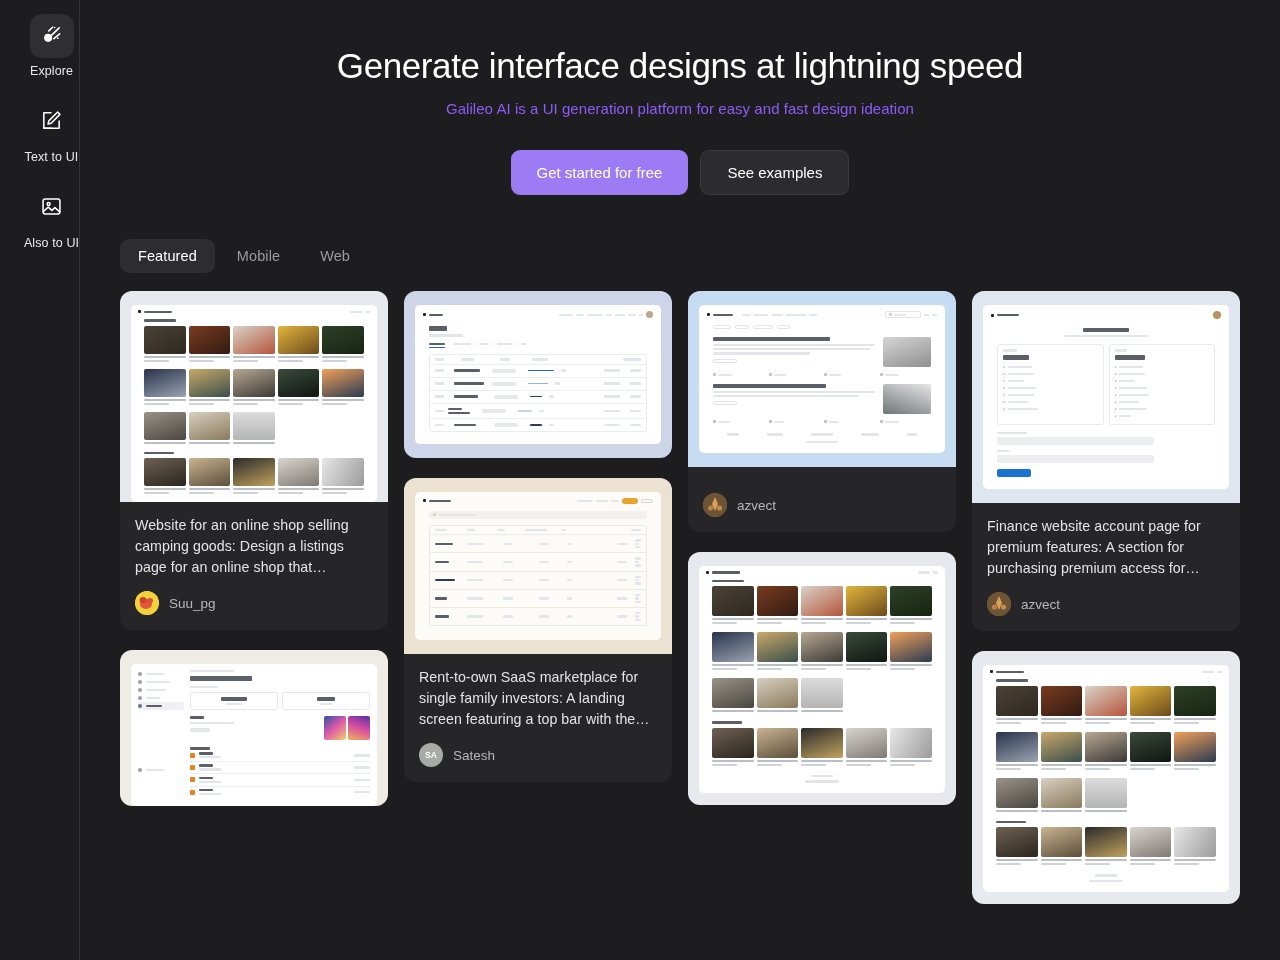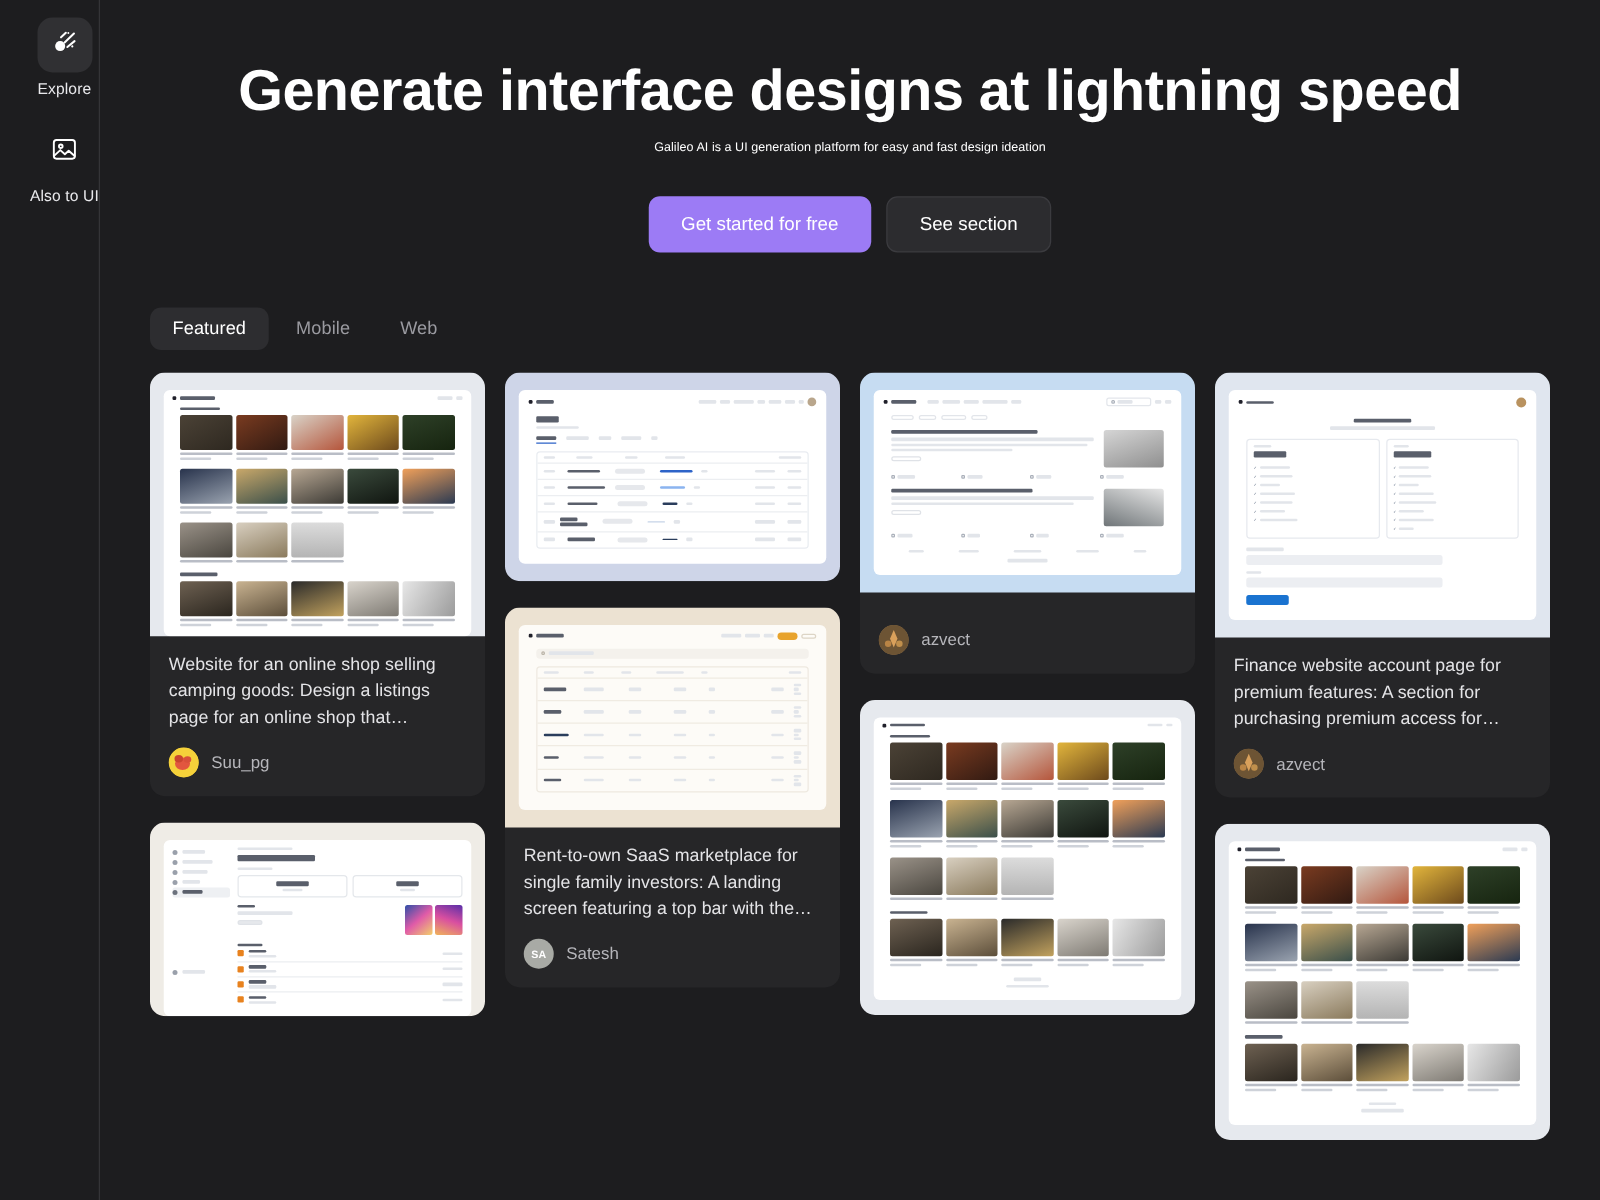--- a/index.html
+++ b/index.html
@@ -49,25 +49,25 @@
   .signup-btn {
     background: #9c7bf5; color: #ffffff; border: none;
     font-family: inherit; font-size: 14.5px; font-weight: 500;
     border-radius: 8px; padding: 9px 17px; margin-left: 10px;
     cursor: pointer; letter-spacing: .1px;
   }
 
   
   .hero { padding-top: 46px; text-align: center; }
   .hero h1 {
-    font-size: 46px; font-weight: 700; color: #ffffff;
+    font-size: 35px; font-weight: 400; color: #ffffff;
     letter-spacing: -.4px; line-height: 1.15;
   }
   .hero-sub {
-    margin-top: 14px; font-size: 10px; color: #ffffff;
+    margin-top: 14px; font-size: 15px; color: #8b5cf6;
     letter-spacing: .05px;
   }
   .hero-actions {
     margin-top: 33px; display: flex; justify-content: center; gap: 12px;
   }
   .btn-primary {
     background: #9c7bf5; color: #fff; border: none; font-family: inherit;
     font-size: 15px; font-weight: 500; border-radius: 9px;
     padding: 13px 26px; cursor: pointer;
   }
@@ -154,20 +154,32 @@
             <path d="M14.5 16.3 L20.5 11.4"></path>
             <path d="M9.2 8.2 L13.2 4.4"></path>
             <circle cx="18.6" cy="15.8" r=".9" fill="#fff" stroke="none"></circle>
             <circle cx="15.3" cy="4.6" r=".8" fill="#fff" stroke="none"></circle>
           </svg>
         </span>
       </div>
       <span class="rail-label">Explore</span>
     </div>
 
+    <div class="rail-item">
+      <div class="rail-icon-box">
+        <span>
+          <svg width="23" height="23" viewBox="0 0 24 24" fill="none" stroke="#ffffff" stroke-width="1.6" stroke-linecap="round" stroke-linejoin="round">
+            <path d="M4 4h7.5M4 4v16h16v-7.5"></path>
+            <path d="M4 20h8"></path>
+            <path d="M18.4 3.2 20.8 5.6 11.6 14.8 8.4 15.6 9.2 12.4z"></path>
+          </svg>
+        </span>
+      </div>
+      <span class="rail-label">Text to UI</span>
+    </div>
 
     <div class="rail-item">
       <div class="rail-icon-box">
         <span>
           <svg width="23" height="23" viewBox="0 0 24 24" fill="none" stroke="#ffffff" stroke-width="1.6" stroke-linecap="round" stroke-linejoin="round">
             <rect x="3.2" y="4.2" width="17.6" height="15.6" rx="2.2"></rect>
             <circle cx="9" cy="9.4" r="1.5"></circle>
             <path d="M3.6 17.2 8.6 12.6 12.4 16 15.6 13.2 20.6 17.6"></path>
           </svg>
         </span>
@@ -178,21 +190,21 @@
   </aside>
 
   <div class="main">
 
 
     <section class="hero">
       <h1>Generate interface designs at lightning speed</h1>
       <p class="hero-sub">Galileo AI is a UI generation platform for easy and fast design ideation</p>
       <div class="hero-actions">
         <button class="btn-primary">Get started for free</button>
-        <button class="btn-secondary">See section</button>
+        <button class="btn-secondary">See examples</button>
       </div>
     </section>
 
     <nav class="tabs">
       <div class="tab active">Featured</div>
       <div class="tab">Mobile</div>
       <div class="tab">Web</div>
     </nav>
 
     <section class="grid">

